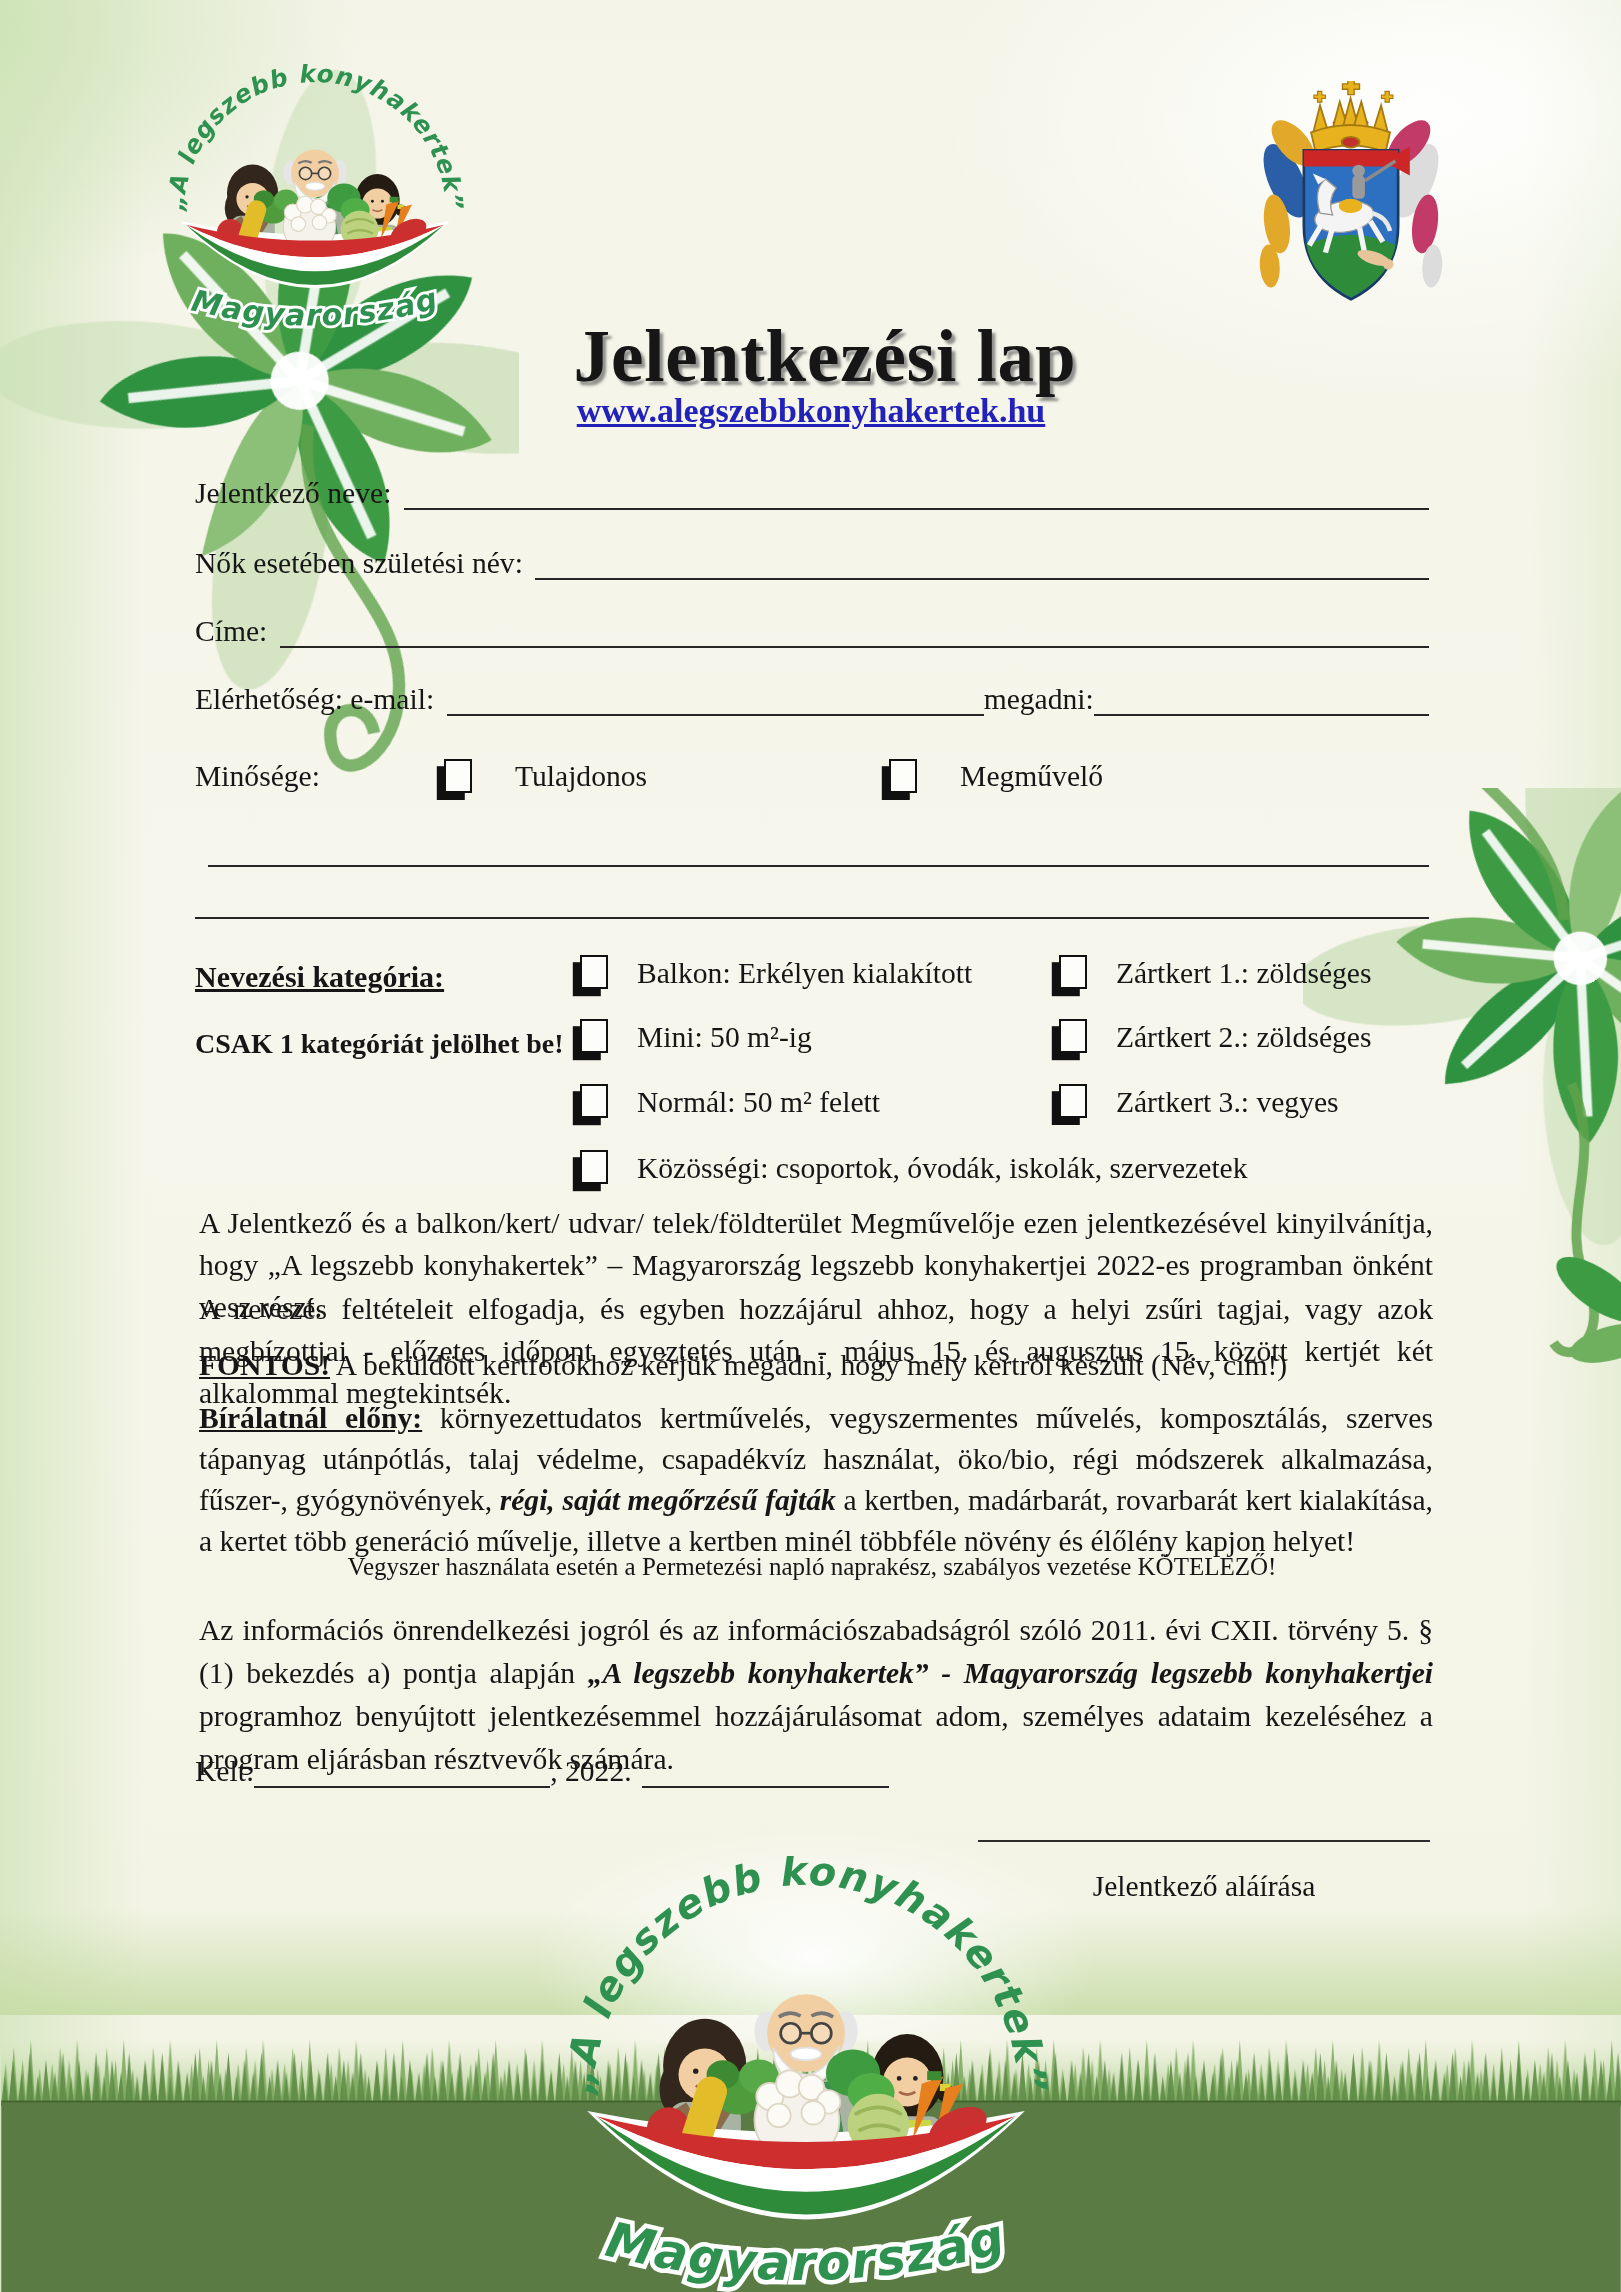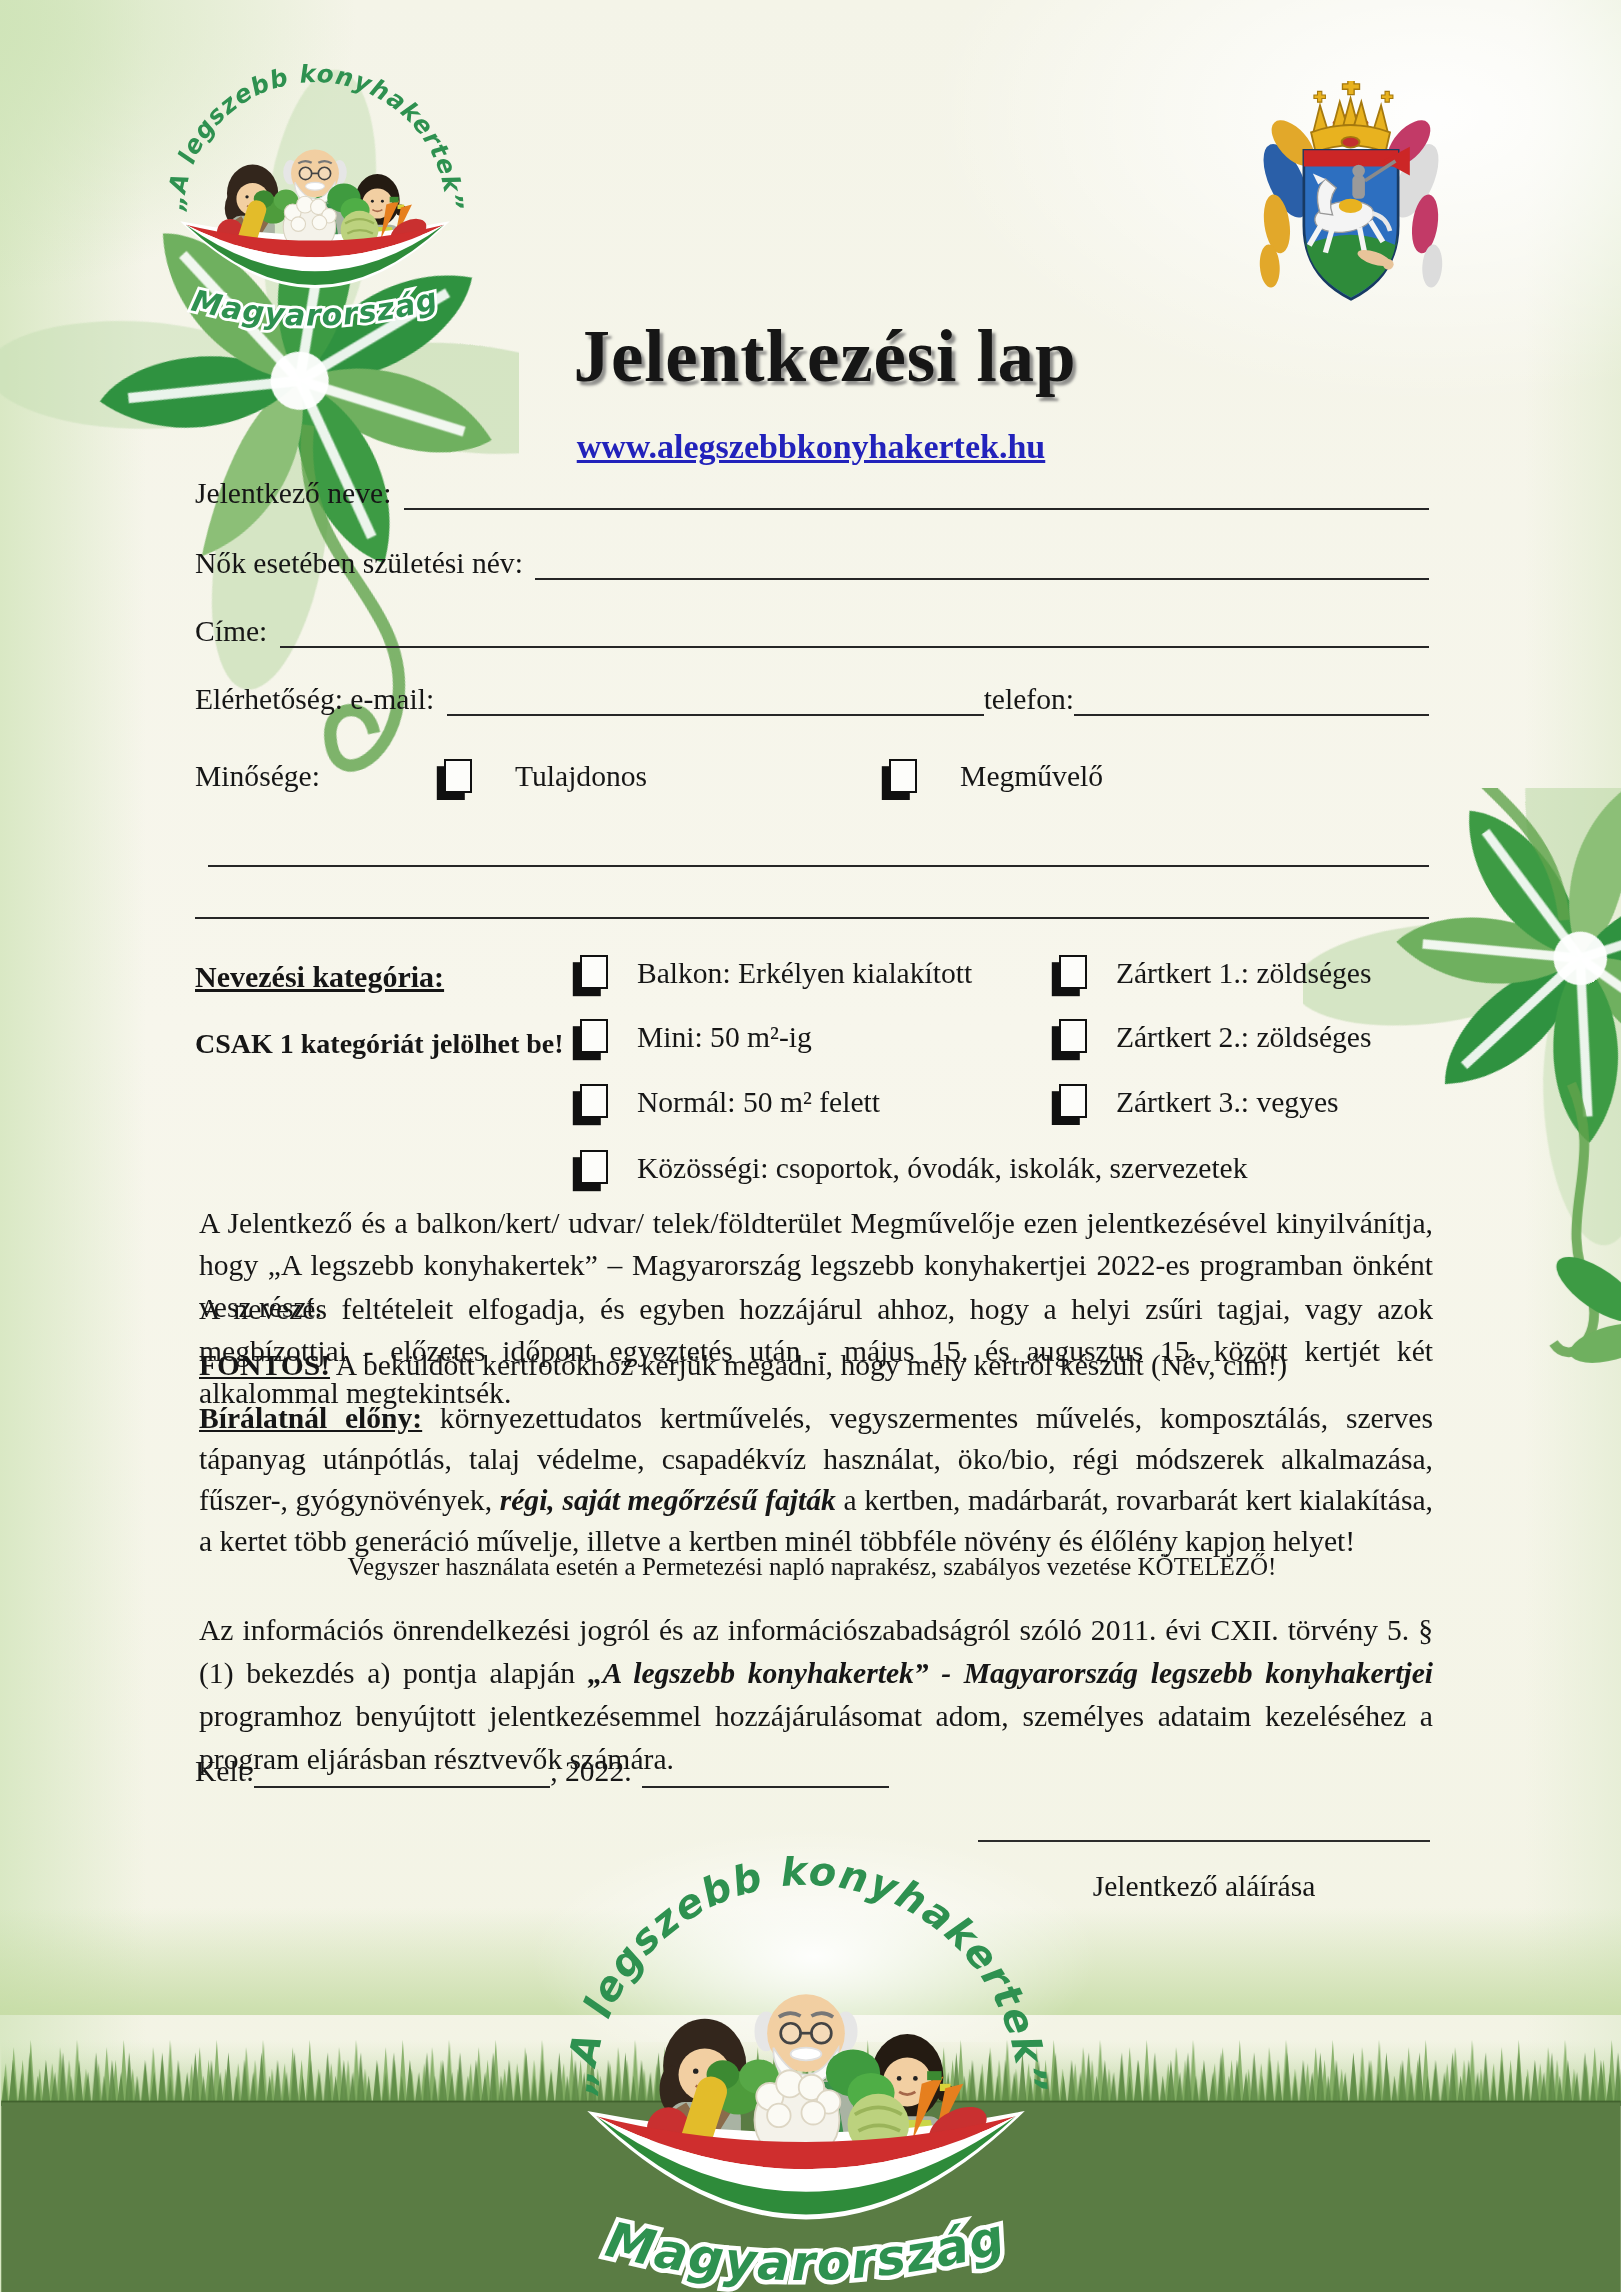--- a/index.html
+++ b/index.html
@@ -15,21 +15,21 @@
   }
   .abs{position:absolute;}
   .row{position:absolute;left:195px;width:1234px;font-size:29.6px;display:flex;align-items:flex-end;white-space:nowrap;}
   .wl{border-bottom:2.7px solid #262626;height:32px;}           
   .wl.grow{flex:1;}
   .cb{display:inline-block;width:24px;height:29.6px;background:#fdfdfa;border:2.7px solid #101010;
       box-shadow:-7.2px 7.2px 0 #101010;vertical-align:-5.4px;cursor:pointer;}
   .title{position:absolute;top:301px;left:0;width:100%;text-align:center;margin:14px;
          font-size:73px;font-weight:bold;letter-spacing:0.9px;
          text-shadow:3.6px 3.6px 2.7px rgba(110,110,110,.75);}
-  .url{position:absolute;top:392px;left:0;width:100%;text-align:center;font-size:34px;font-weight:600;margin-top:36px;}
+  .url{position:absolute;top:392px;left:0;width:100%;text-align:center;font-size:34px;font-weight:600;}
   .url a{color:#2222bb;text-decoration:underline;cursor:pointer;}
   .kat-head{font-weight:bold;text-decoration:underline;font-size:30px;}
   .kat-note{font-weight:bold;font-size:28px;}
   .krow{position:absolute;font-size:29.6px;white-space:nowrap;}
   .krow .cb{margin-right:21.5px;}
   .b{font-weight:normal;}
   .bi{font-weight:bold;font-style:italic;}
   .bu{font-weight:bold;text-decoration:underline;}
   p.just{position:absolute;left:195px;width:1234px;margin:4px;font-size:29.6px;line-height:42px;text-align:justify;}
   .center-line{position:absolute;left:195px;width:1234px;text-align:center;font-size:25px;}
@@ -240,21 +240,21 @@
   </div>
 
   <div class="row" style="top:614px">
     <span>Címe:</span>
     <span class="wl grow" style="margin-left:12.5px"></span>
   </div>
 
   <div class="row" style="top:682px">
     <span>Elérhetőség: e-mail:</span>
     <span class="wl" style="margin-left:12.5px;width:537px"></span>
-    <span>telefon:</span>
+    <span>megadni:</span>
     <span class="wl grow"></span>
   </div>
 
   <div class="row" style="top:759px">
     <span>Minősége:</span>
     <span class="cb" style="margin-left:124px"></span>
     <span style="margin-left:43px">Tulajdonos</span>
     <span class="cb" style="margin-left:242px"></span>
     <span style="margin-left:43px">Megművelő</span>
   </div>

